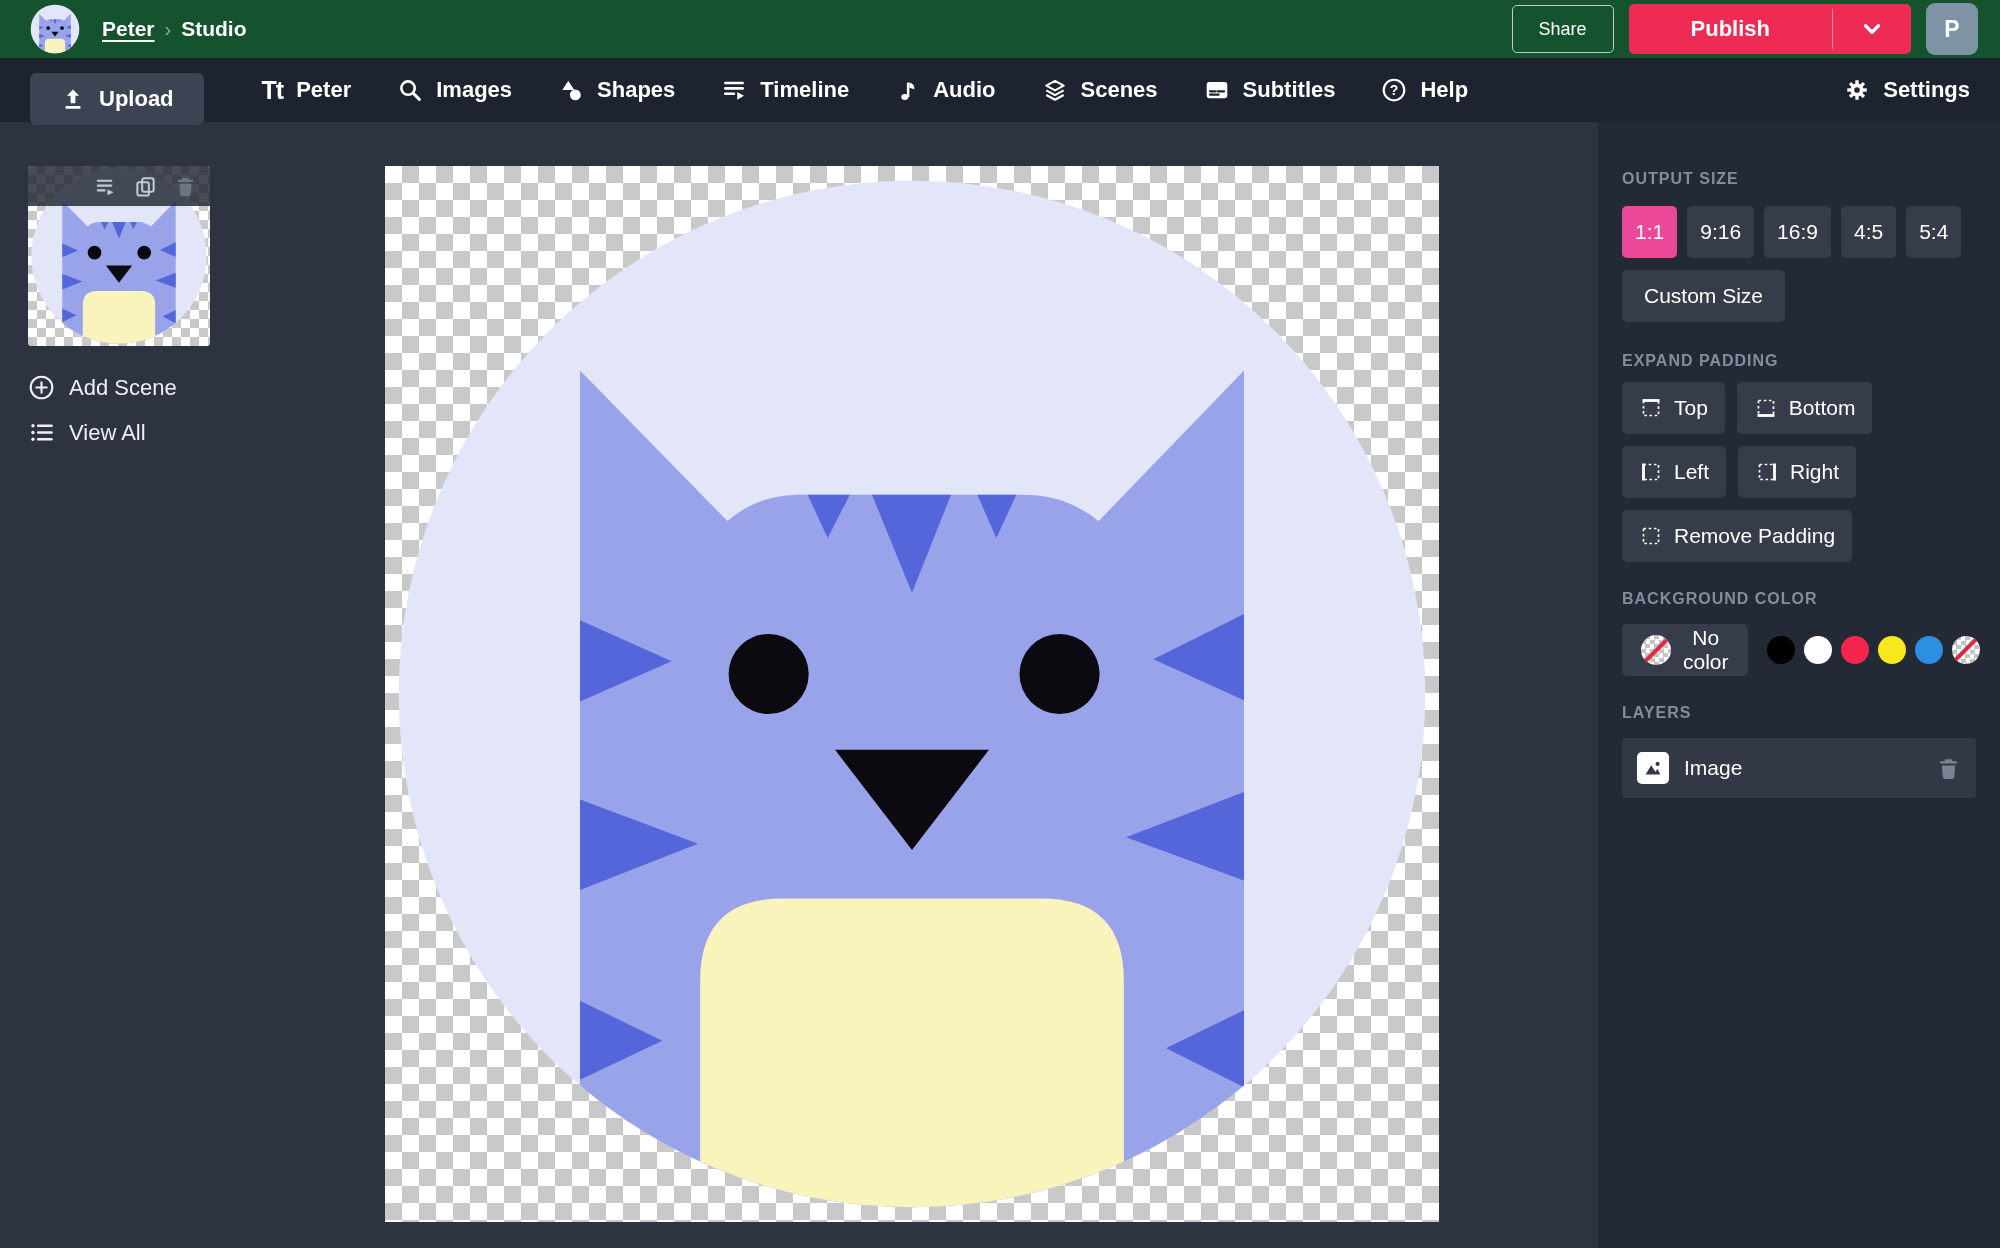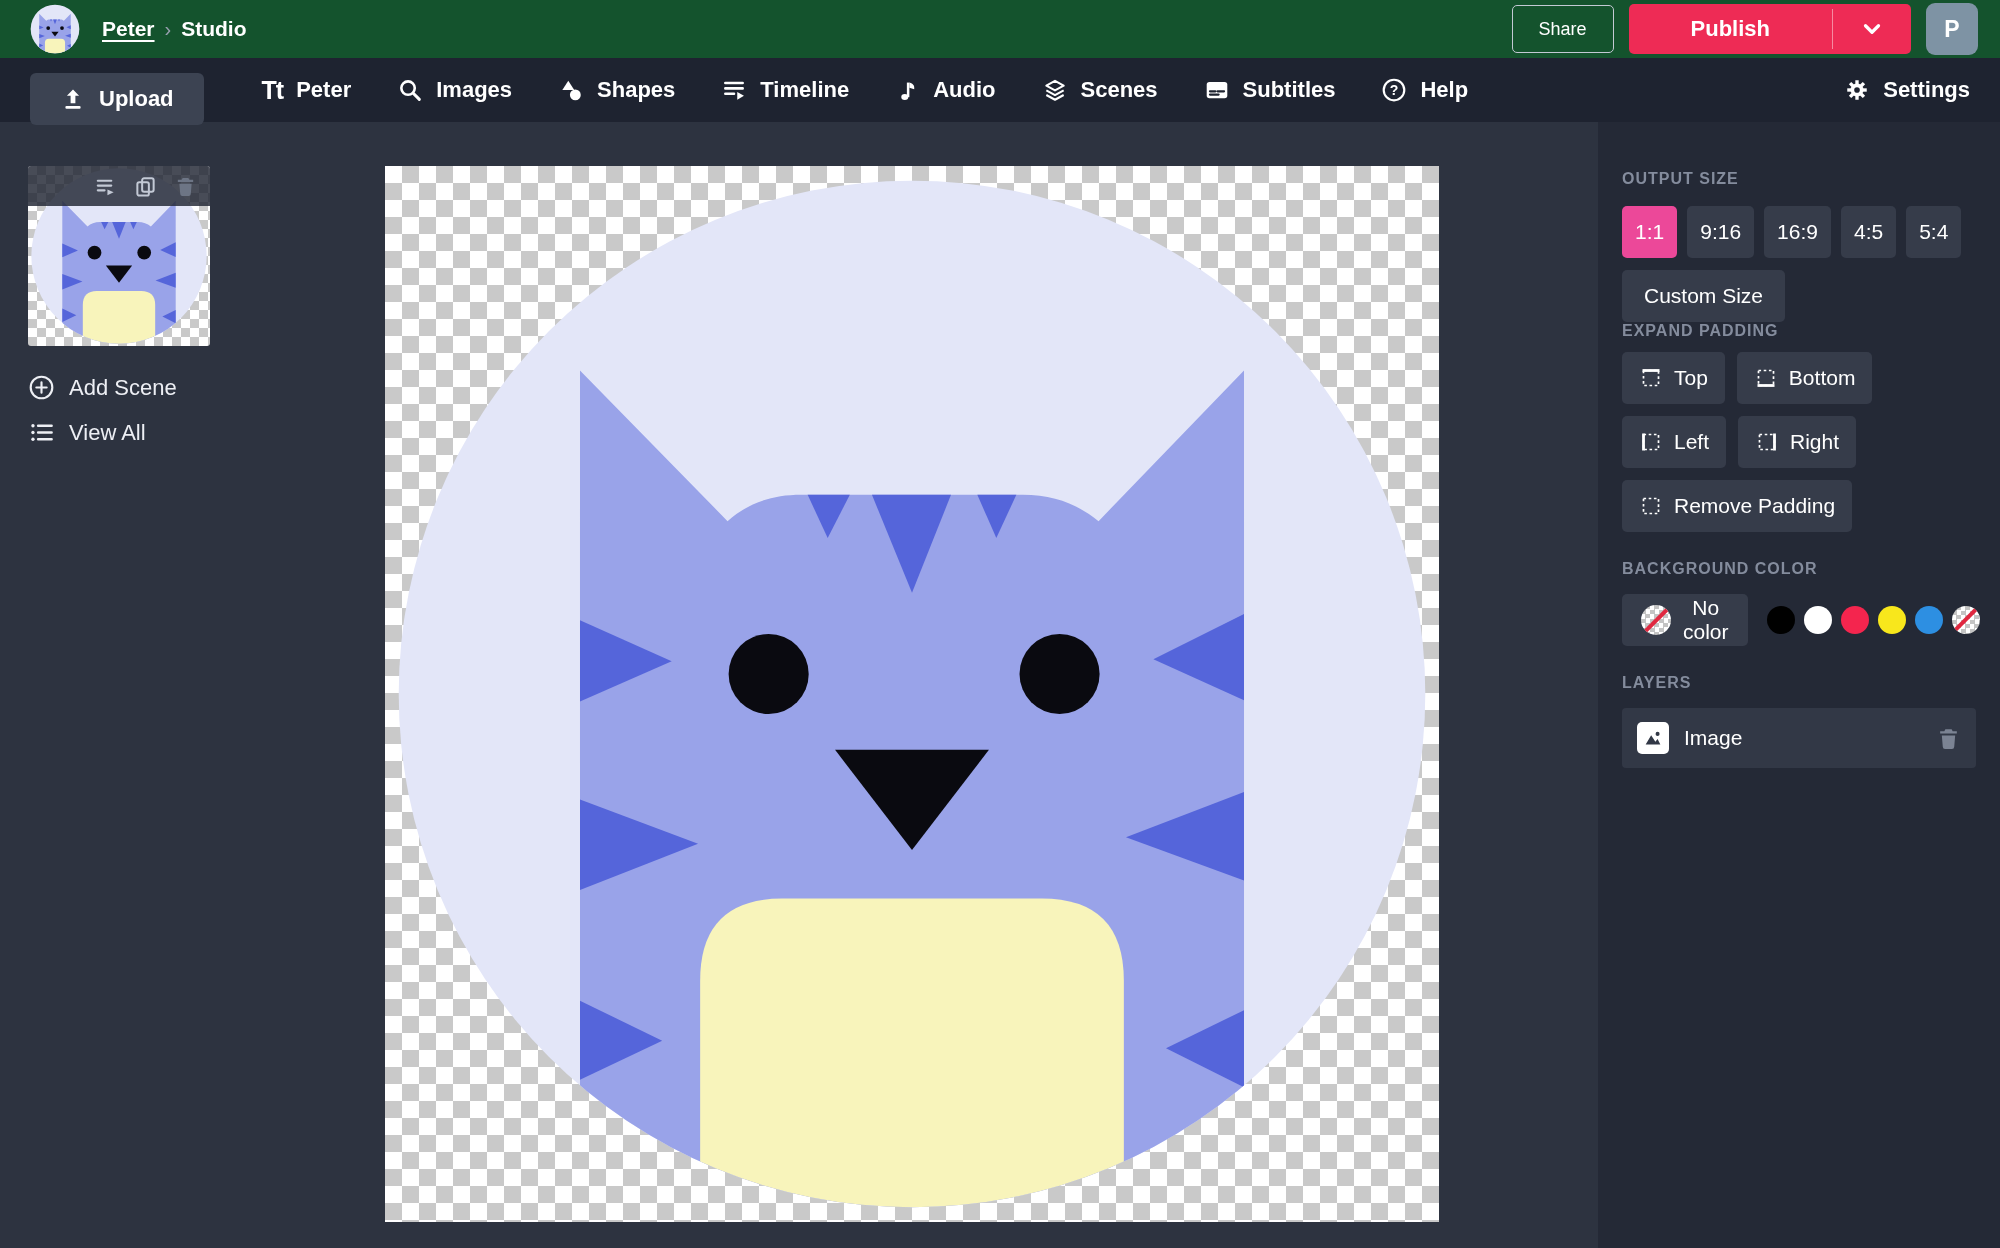--- a/index.html
+++ b/index.html
@@ -58,21 +58,21 @@
 
   
   .right-panel { position:absolute; top:122px; bottom:0; right:0; width:402px; background:#242936;
                  padding:48px 24px 0 24px; }
   .section-label { font-size:16px; font-weight:700; letter-spacing:1px; color:#848c9d; }
   .pbtn { background:#363c4a; border:none; border-radius:5px; color:#fff; font-family:inherit; font-size:21px;
           height:52px; display:inline-flex; align-items:center; justify-content:center; cursor:pointer; }
   .ratio-row { display:flex; gap:10px; margin:18px 0 12px 0; }
   .ratio { padding:0 13px; }
   .custom { padding:0 22px; }
-  .lbl-expand { }
+  .lbl-expand { margin-top:30px; }
   .pad-row { display:flex; gap:12px; margin-top:12px; }
   .pad-row:first-of-type { margin-top:16px; }
   .pad-btn { padding:0 17px; gap:11px;align-items:center; }
   .lbl-bg { margin-top:28px; }
   .bg-row { display:flex; align-items:center; gap:19px; margin-top:16px; }
   .nocolor-btn { padding:0 19px; gap:12px; }
   .checker-dot { background-color:#fff;
                  background-image:conic-gradient(#c4c4c4 0 25%, #fff 0 50%, #c4c4c4 0 75%, #fff 0);
                  background-size:9px 9px; border-radius:50%; position:relative; overflow:hidden; }
   .checker-dot::after { content:""; position:absolute; left:-15%; right:-15%; top:50%; height:3.5px; margin-top:-1.75px;

